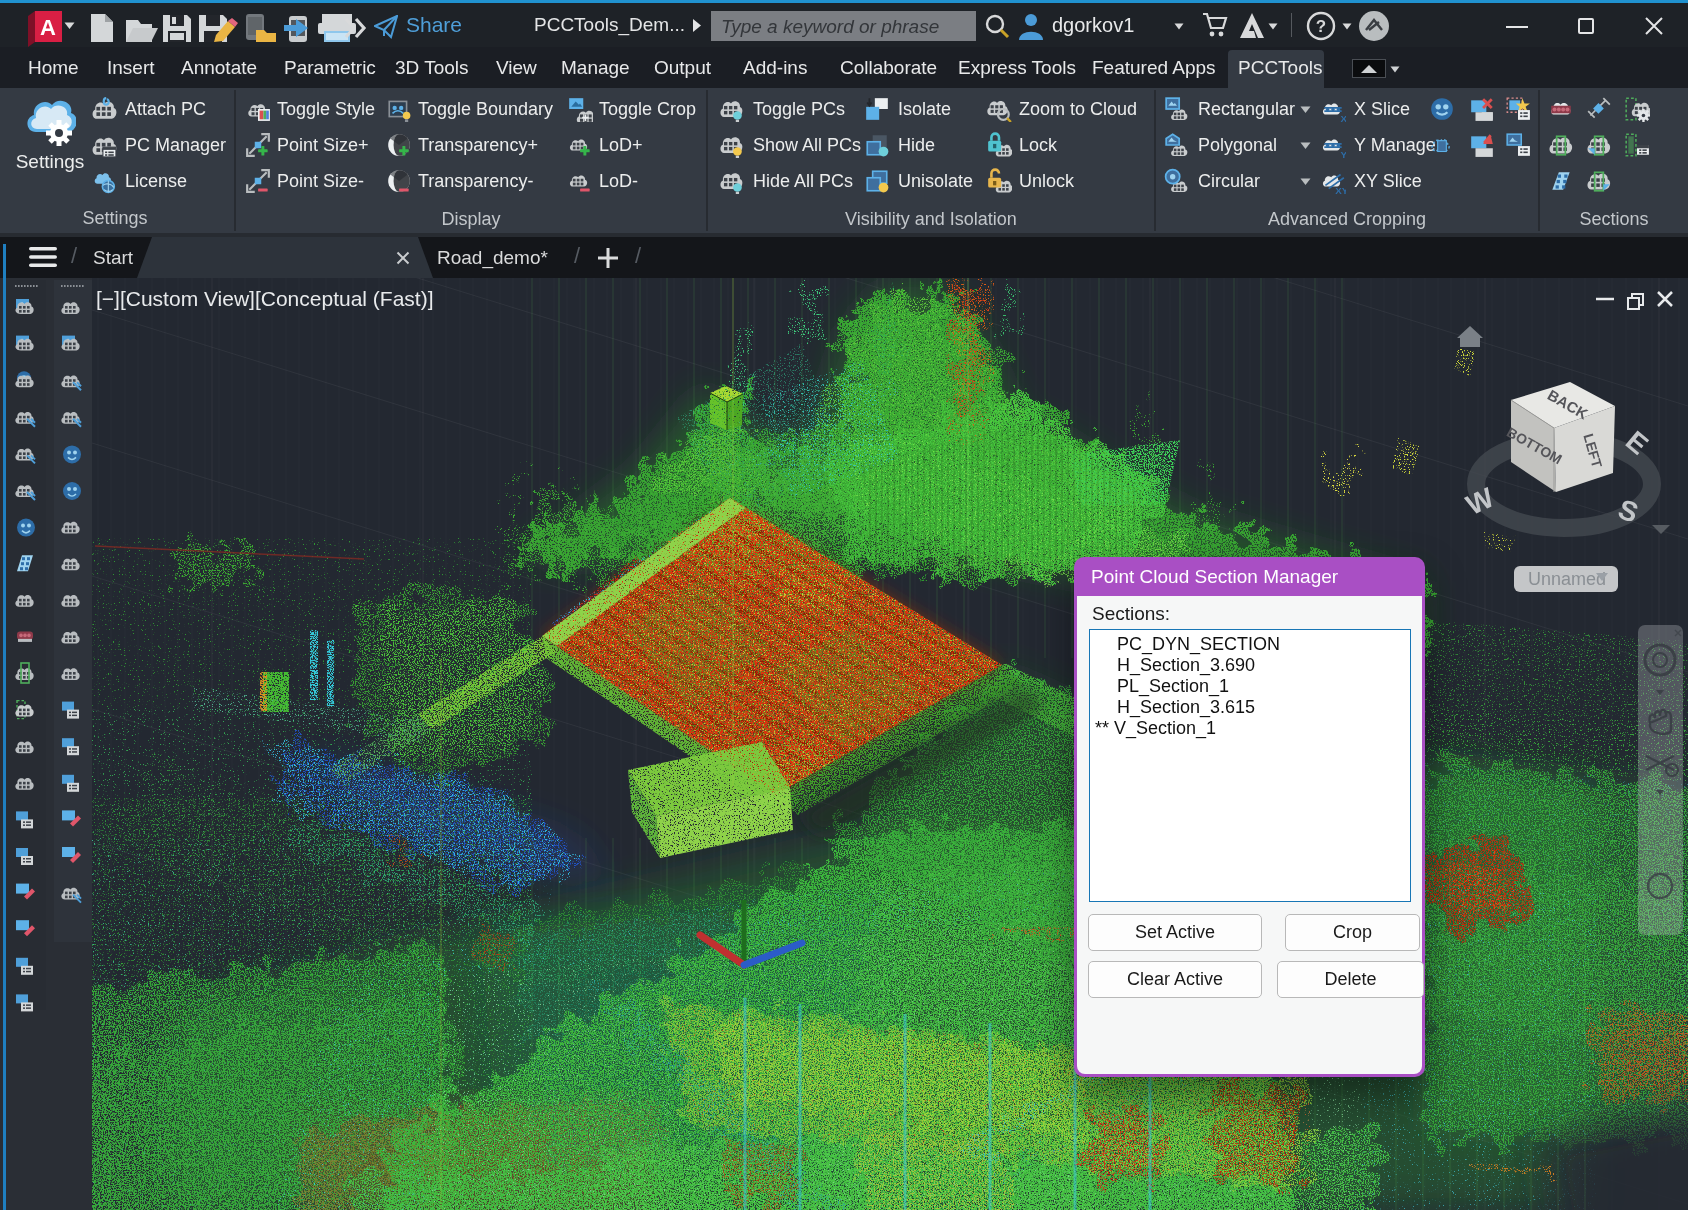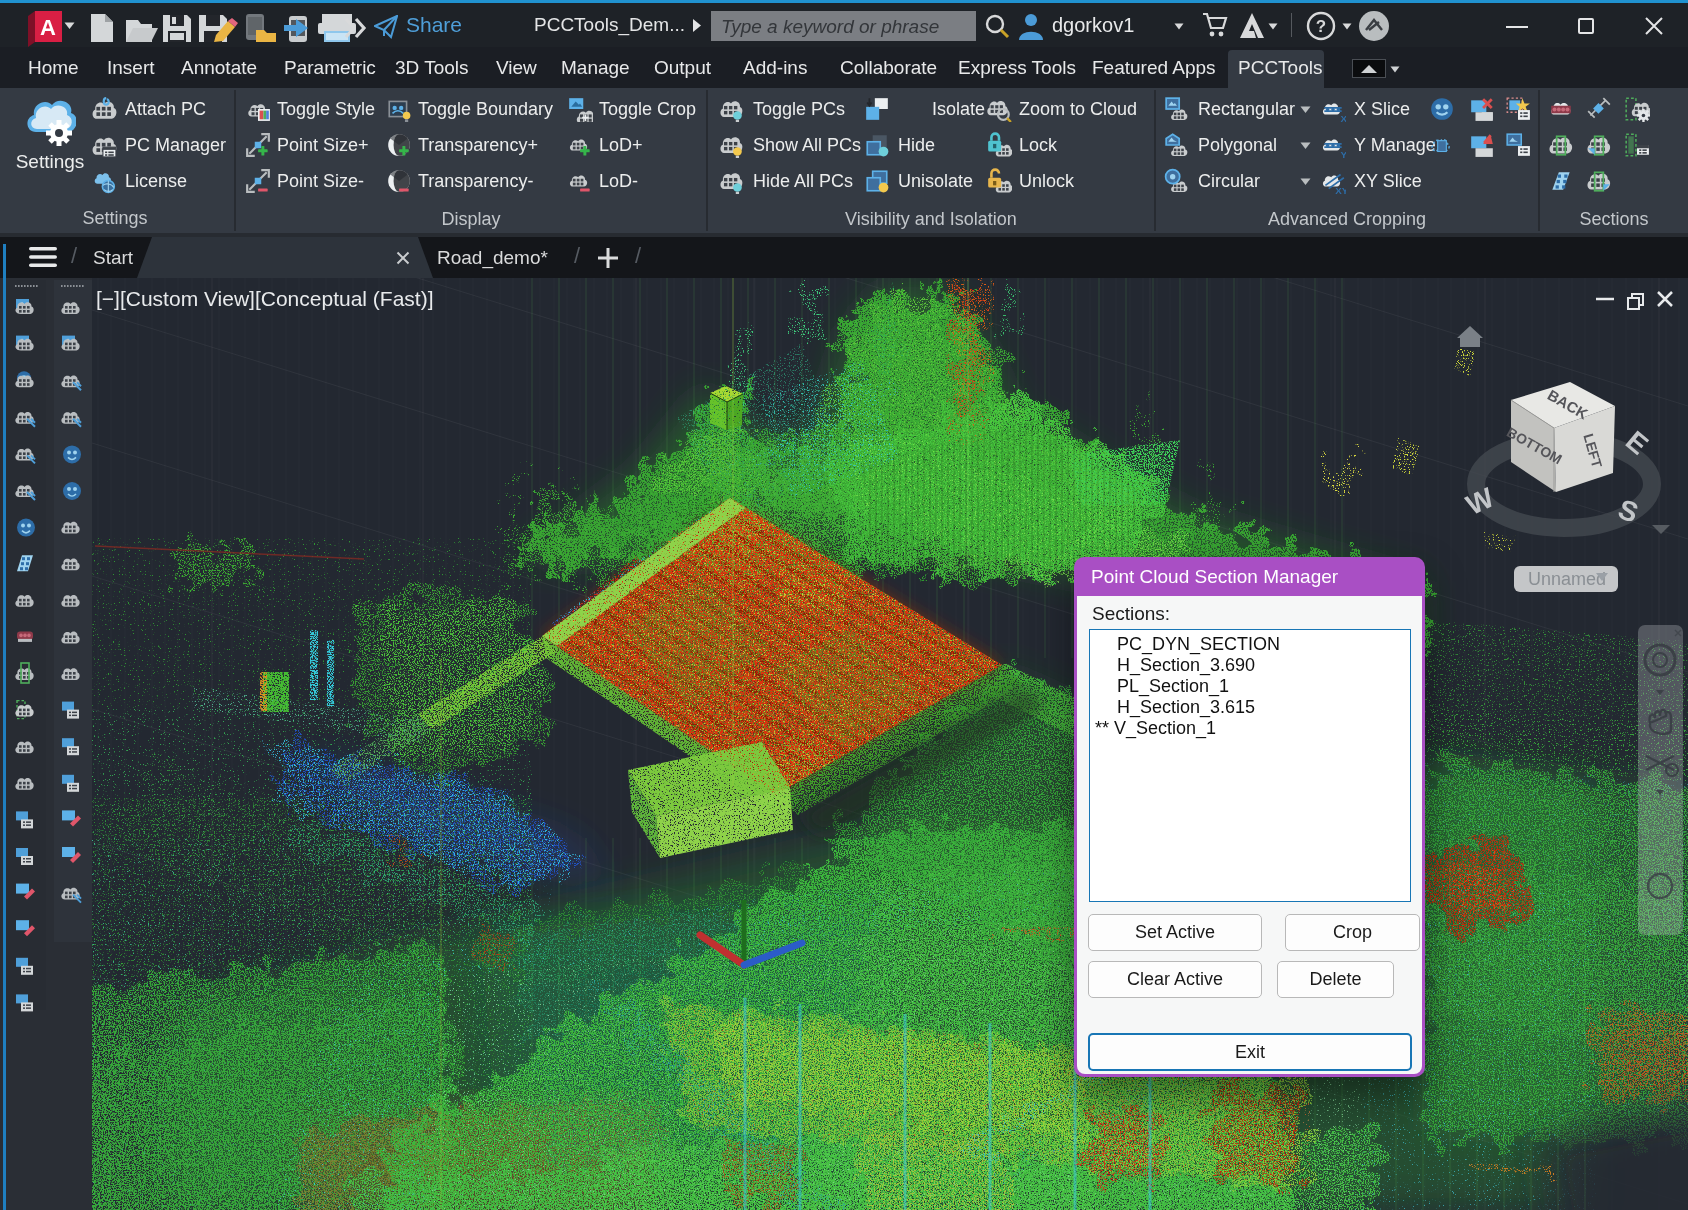--- a/index.html
+++ b/index.html
@@ -354,21 +354,21 @@
         </g>
         <circle cx="17" cy="18" r="4" fill="#6ecfda"></circle>
         <rect x="15.5" y="22" width="3" height="2.5" fill="#c9ccce"></rect>
       </svg>
     <div class="rbtn" style="left:753px;top:80px;">Hide All PCs</div>
     <svg class="rico" style="left:864px;top:8px;" viewBox="0 0 24 24" width="26" height="26">
         <rect x="10" y="2" width="12" height="10" fill="#eceff1"></rect>
         <rect x="2" y="10" width="12" height="12" fill="#5db1e8"></rect>
         <path d="M5 2 L5 8 M3 6 L5 9 L7 6" stroke="#23262b" stroke-width="1.6" fill="none"></path>
       </svg>
-    <div class="rbtn" style="left:932px;top:8px;">Isolate</div>
+    <div class="rbtn" style="left:898px;top:8px;">Isolate</div>
     <svg class="rico" style="left:864px;top:44px;" viewBox="0 0 24 24" width="26" height="26">
         <rect x="8" y="3" width="13" height="11" fill="#4a5663"></rect>
         <rect x="3" y="9" width="12" height="12" fill="#3f6f9e" stroke="#5db1e8" stroke-width="1.5"></rect>
         <circle cx="18" cy="18" r="4.5" fill="#6ecfda"></circle>
       </svg>
     <div class="rbtn" style="left:898px;top:44px;">Hide</div>
     <svg class="rico" style="left:864px;top:80px;" viewBox="0 0 24 24" width="26" height="26">
         <rect x="8" y="3" width="13" height="11" fill="#3f6f9e" stroke="#5db1e8" stroke-width="1.5"></rect>
         <rect x="3" y="9" width="12" height="12" fill="#3f6f9e" stroke="#5db1e8" stroke-width="1.5"></rect>
         <circle cx="18" cy="18" r="4.5" fill="#f3c94e"></circle>
@@ -1238,17 +1238,16 @@
       <div style="position:absolute;left:12px;top:33px;width:322px;height:273px;background:#fff;border:1px solid #1876b5;font-size:18px;color:#111;line-height:21px;padding-top:4px;">
         <div style="padding-left:27px;">PC_DYN_SECTION</div>
         <div style="padding-left:27px;">H_Section_3.690</div>
         <div style="padding-left:27px;">PL_Section_1</div>
         <div style="padding-left:27px;">H_Section_3.615</div>
         <div style="padding-left:5px;">** V_Section_1</div>
       </div>
       <div class="dbtn" style="left:11px;top:318px;width:174px;height:37px;line-height:35px;">Set Active</div>
       <div class="dbtn" style="left:208px;top:318px;width:135px;height:37px;line-height:35px;">Crop</div>
       <div class="dbtn" style="left:11px;top:365px;width:174px;height:37px;line-height:35px;">Clear Active</div>
-      <div class="dbtn" style="left:200px;top:365px;width:117px;height:37px;line-height:35px;">Delete</div>
-      <div class="dbtn" style="left:11px;top:437px;width:324px;height:38px;line-height:34px;border:2px solid #1876b5;">Exit</div>
+      <div class="dbtn" style="left:200px;top:365px;width:147px;height:37px;line-height:35px;">Delete</div>
     </div>
   </div>
 </div>
 
 </body></html>

